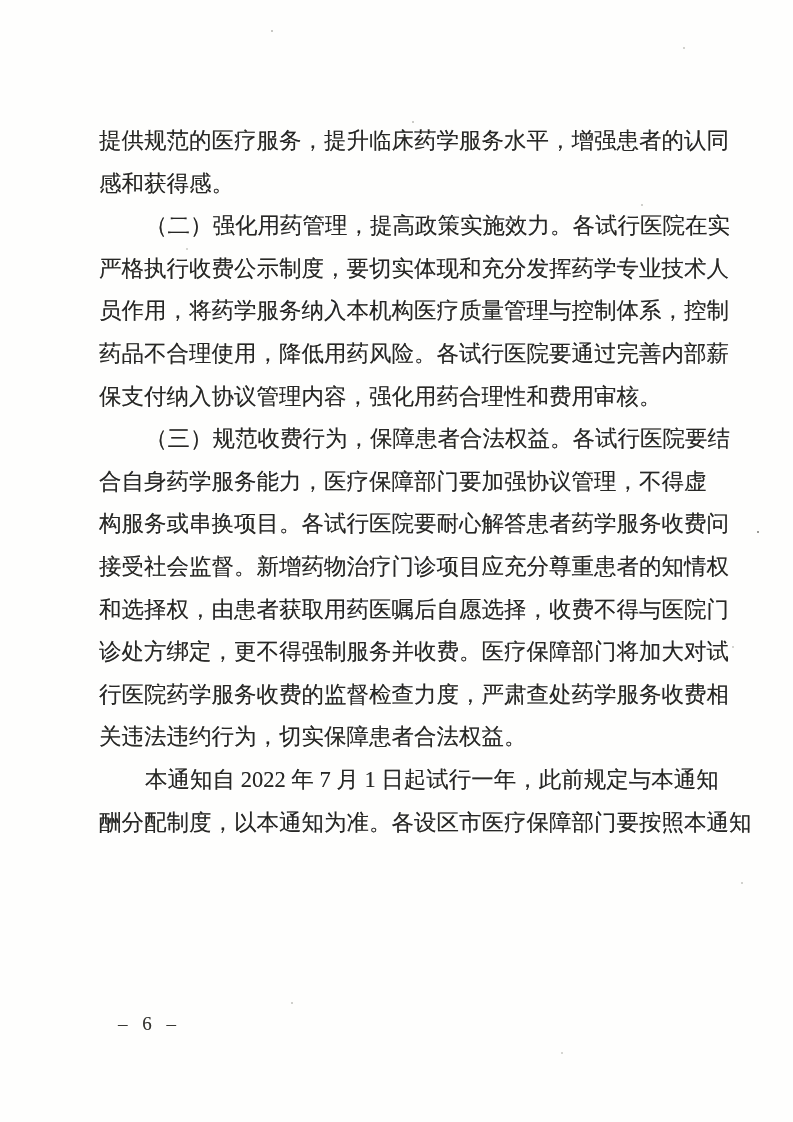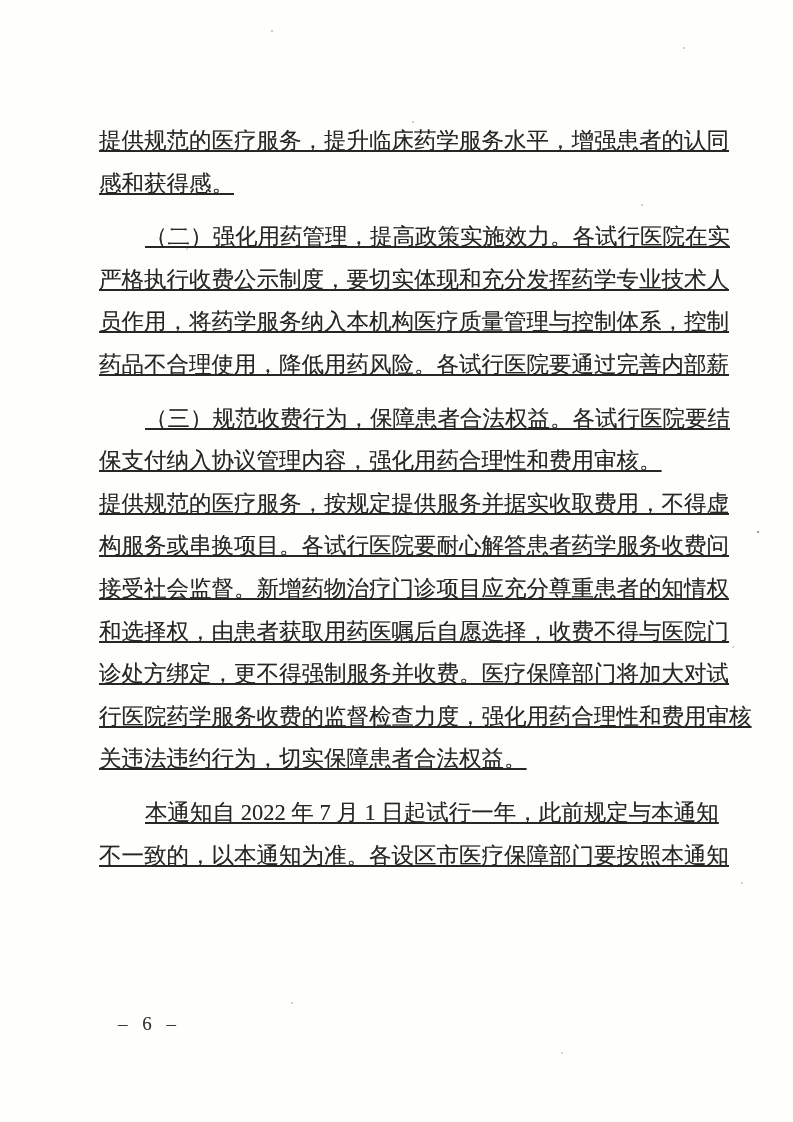--- a/index.html
+++ b/index.html
@@ -34,38 +34,36 @@
       186px 248px 0 0 #d6d6d2;
   }
   .textblock {
     position: absolute;
     left: 99px;
     top: 120px;
     width: 606px;
     color: #272725;
     font-size: 22.5px;
     text-shadow: 0 0 0.5px rgba(40,40,40,0.45);
-    text-decoration: underline;
   }
   .line {
     height: 42.6px;
     line-height: 42.6px;
     white-space: nowrap;
     text-align: justify;
     text-align-last: justify;
     text-justify: inter-ideograph;
     overflow: visible;
   }
   .line.para-end {
     text-align: center;
     text-align-last: left;
   }
   .line.indent {
     text-indent: 46px;
-    margin-top: 11px;
   }
   .footer {
     position: absolute;
     left: 118px;
     top: 1013px;
     font-size: 19px;
     color: #33332f;
     letter-spacing: 5px;
     text-shadow: 0 0 0.5px rgba(40,40,40,0.4);
   }
@@ -76,27 +74,27 @@
 <div class="page">
   <div class="speckles"></div>
 
   <div class="textblock">
     <div class="line">提供规范的医疗服务，提升临床药学服务水平，增强患者的认同</div>
     <div class="line para-end">感和获得感。</div>
     <div class="line indent">（二）强化用药管理，提高政策实施效力。各试行医院在实</div>
     <div class="line">严格执行收费公示制度，要切实体现和充分发挥药学专业技术人</div>
     <div class="line">员作用，将药学服务纳入本机构医疗质量管理与控制体系，控制</div>
     <div class="line">药品不合理使用，降低用药风险。各试行医院要通过完善内部薪</div>
+    <div class="line para-end">保支付纳入协议管理内容，强化用药合理性和费用审核。</div>
     <div class="line indent">（三）规范收费行为，保障患者合法权益。各试行医院要结</div>
-    <div class="line para-end">保支付纳入协议管理内容，强化用药合理性和费用审核。</div>
-    <div class="line">提供规范的医疗服务，按规定提供服务并据实收取费用，不得虚</div>
+    <div class="line">合自身药学服务能力，医疗保障部门要加强协议管理，不得虚</div>
     <div class="line">构服务或串换项目。各试行医院要耐心解答患者药学服务收费问</div>
     <div class="line">接受社会监督。新增药物治疗门诊项目应充分尊重患者的知情权</div>
     <div class="line">和选择权，由患者获取用药医嘱后自愿选择，收费不得与医院门</div>
     <div class="line">诊处方绑定，更不得强制服务并收费。医疗保障部门将加大对试</div>
-    <div class="line">行医院药学服务收费的监督检查力度，强化用药合理性和费用审核</div>
+    <div class="line">行医院药学服务收费的监督检查力度，严肃查处药学服务收费相</div>
     <div class="line para-end">关违法违约行为，切实保障患者合法权益。</div>
     <div class="line indent">本通知自 2022 年 7 月 1 日起试行一年，此前规定与本通知</div>
-    <div class="line">不一致的，以本通知为准。各设区市医疗保障部门要按照本通知</div>
+    <div class="line">酬分配制度，以本通知为准。各设区市医疗保障部门要按照本通知</div>
   </div>
 
   <div class="footer">– 6 –</div>
 </div>
 
 </body></html>

